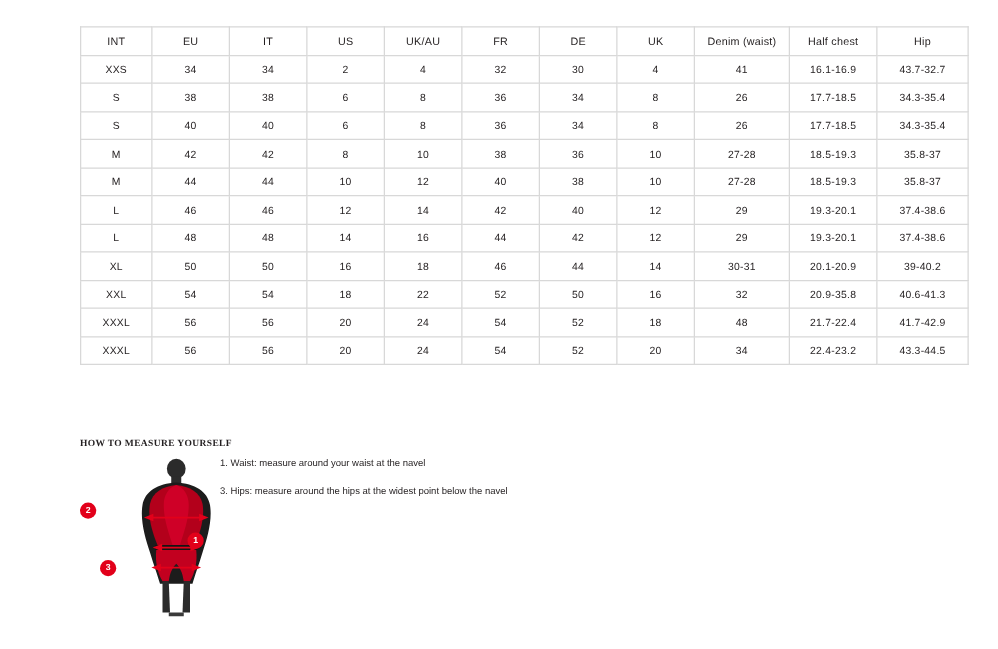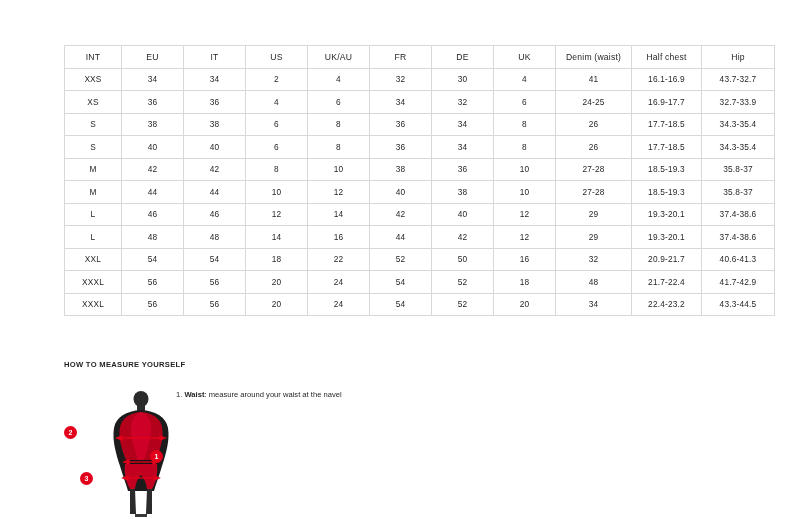--- a/index.html
+++ b/index.html
@@ -12,21 +12,20 @@
     height: 519px;
     font-family: "Liberation Sans", sans-serif;
     color: #231f20;
     position: relative;
     overflow: hidden;
   }
   .page {
     position: relative;
     width: 798px;
     height: 379px;
-    margin-top: 24px;
   }
   
   .table-wrap {
     position: absolute;
     left: 64px;
     top: 21px;
     width: 670px;
   }
   table.size-table {
     border-collapse: collapse;
@@ -52,46 +51,47 @@
   col.c-int   { width: 57px; }
   col.c-std   { width: 62px; }
   col.c-denim { width: 76px; }
   col.c-half  { width: 70px; }
   col.c-hip   { width: 73px; }
 
   
   .measure-title {
     position: absolute;
     left: 64px;
-    top: 336px;
+    top: 350px;
     font-size: 7.6px;
     font-weight: bold;
     letter-spacing: .3px;
     color: #231f20;
+    font-family: Liberation Serif, serif;
   }
   .figure {
     position: absolute;
     left: 86px;
     top: 366px;
     width: 110px;
     height: 130px;
   }
   .steps {
     position: absolute;
     left: 176px;
     top: 366px;
     width: 420px;
   }
   .step {
     font-size: 7.6px;
     line-height: 1.2;
     margin-bottom: 13px;
     color: #231f20;
   }
-  .step b { font-weight: bold; }
+  .step b { font-weight: normal; }
   .num-badge {
     position: absolute;
     width: 13px;
     height: 13px;
     border-radius: 50%;
     background: #e2001a;
     color: #ffffff;
     font-size: 7px;
     font-weight: bold;
     line-height: 13px;
@@ -145,33 +145,20 @@
             <td>2</td>
             <td>4</td>
             <td>32</td>
             <td>30</td>
             <td>4</td>
             <td>41</td>
             <td>16.1-16.9</td>
             <td>43.7-32.7</td>
           </tr>
           <tr>
-            <td>XS</td>
-            <td>36</td>
-            <td>36</td>
-            <td>4</td>
-            <td>6</td>
-            <td>34</td>
-            <td>32</td>
-            <td>6</td>
-            <td>24-25</td>
-            <td>16.9-17.7</td>
-            <td>32.7-33.9</td>
-          </tr>
-          <tr>
             <td>S</td>
             <td>38</td>
             <td>38</td>
             <td>6</td>
             <td>8</td>
             <td>36</td>
             <td>34</td>
             <td>8</td>
             <td>26</td>
             <td>17.7-18.5</td>
@@ -236,30 +223,43 @@
             <td>14</td>
             <td>16</td>
             <td>44</td>
             <td>42</td>
             <td>12</td>
             <td>29</td>
             <td>19.3-20.1</td>
             <td>37.4-38.6</td>
           </tr>
           <tr>
+            <td>XL</td>
+            <td>50</td>
+            <td>50</td>
+            <td>16</td>
+            <td>18</td>
+            <td>46</td>
+            <td>44</td>
+            <td>14</td>
+            <td>30-31</td>
+            <td>20.1-20.9</td>
+            <td>39-40.2</td>
+          </tr>
+          <tr>
             <td>XXL</td>
             <td>54</td>
             <td>54</td>
             <td>18</td>
             <td>22</td>
             <td>52</td>
             <td>50</td>
             <td>16</td>
             <td>32</td>
-            <td>20.9-21.7</td>
+            <td>20.9-35.8</td>
             <td>40.6-41.3</td>
           </tr>
           <tr>
             <td>XXXL</td>
             <td>56</td>
             <td>56</td>
             <td>20</td>
             <td>24</td>
             <td>54</td>
             <td>52</td>
@@ -325,15 +325,16 @@
         <polygon points="73,88 68,86 68,90"></polygon>
       </g>
     </svg>
     <div class="num-badge badge-1">1</div>
     <div class="num-badge badge-2">2</div>
     <div class="num-badge badge-3">3</div>
   </div>
 
   <div class="steps" id="steps-list">
       <div class="step"><span>1.</span> <b>Waist</b><span>: measure around your waist at the navel</span></div>
+      <div class="step"><span>3.</span> <b>Hips</b><span>: measure around the hips at the widest point below the navel</span></div>
     </div>
 
 </div>
 
 </body></html>

